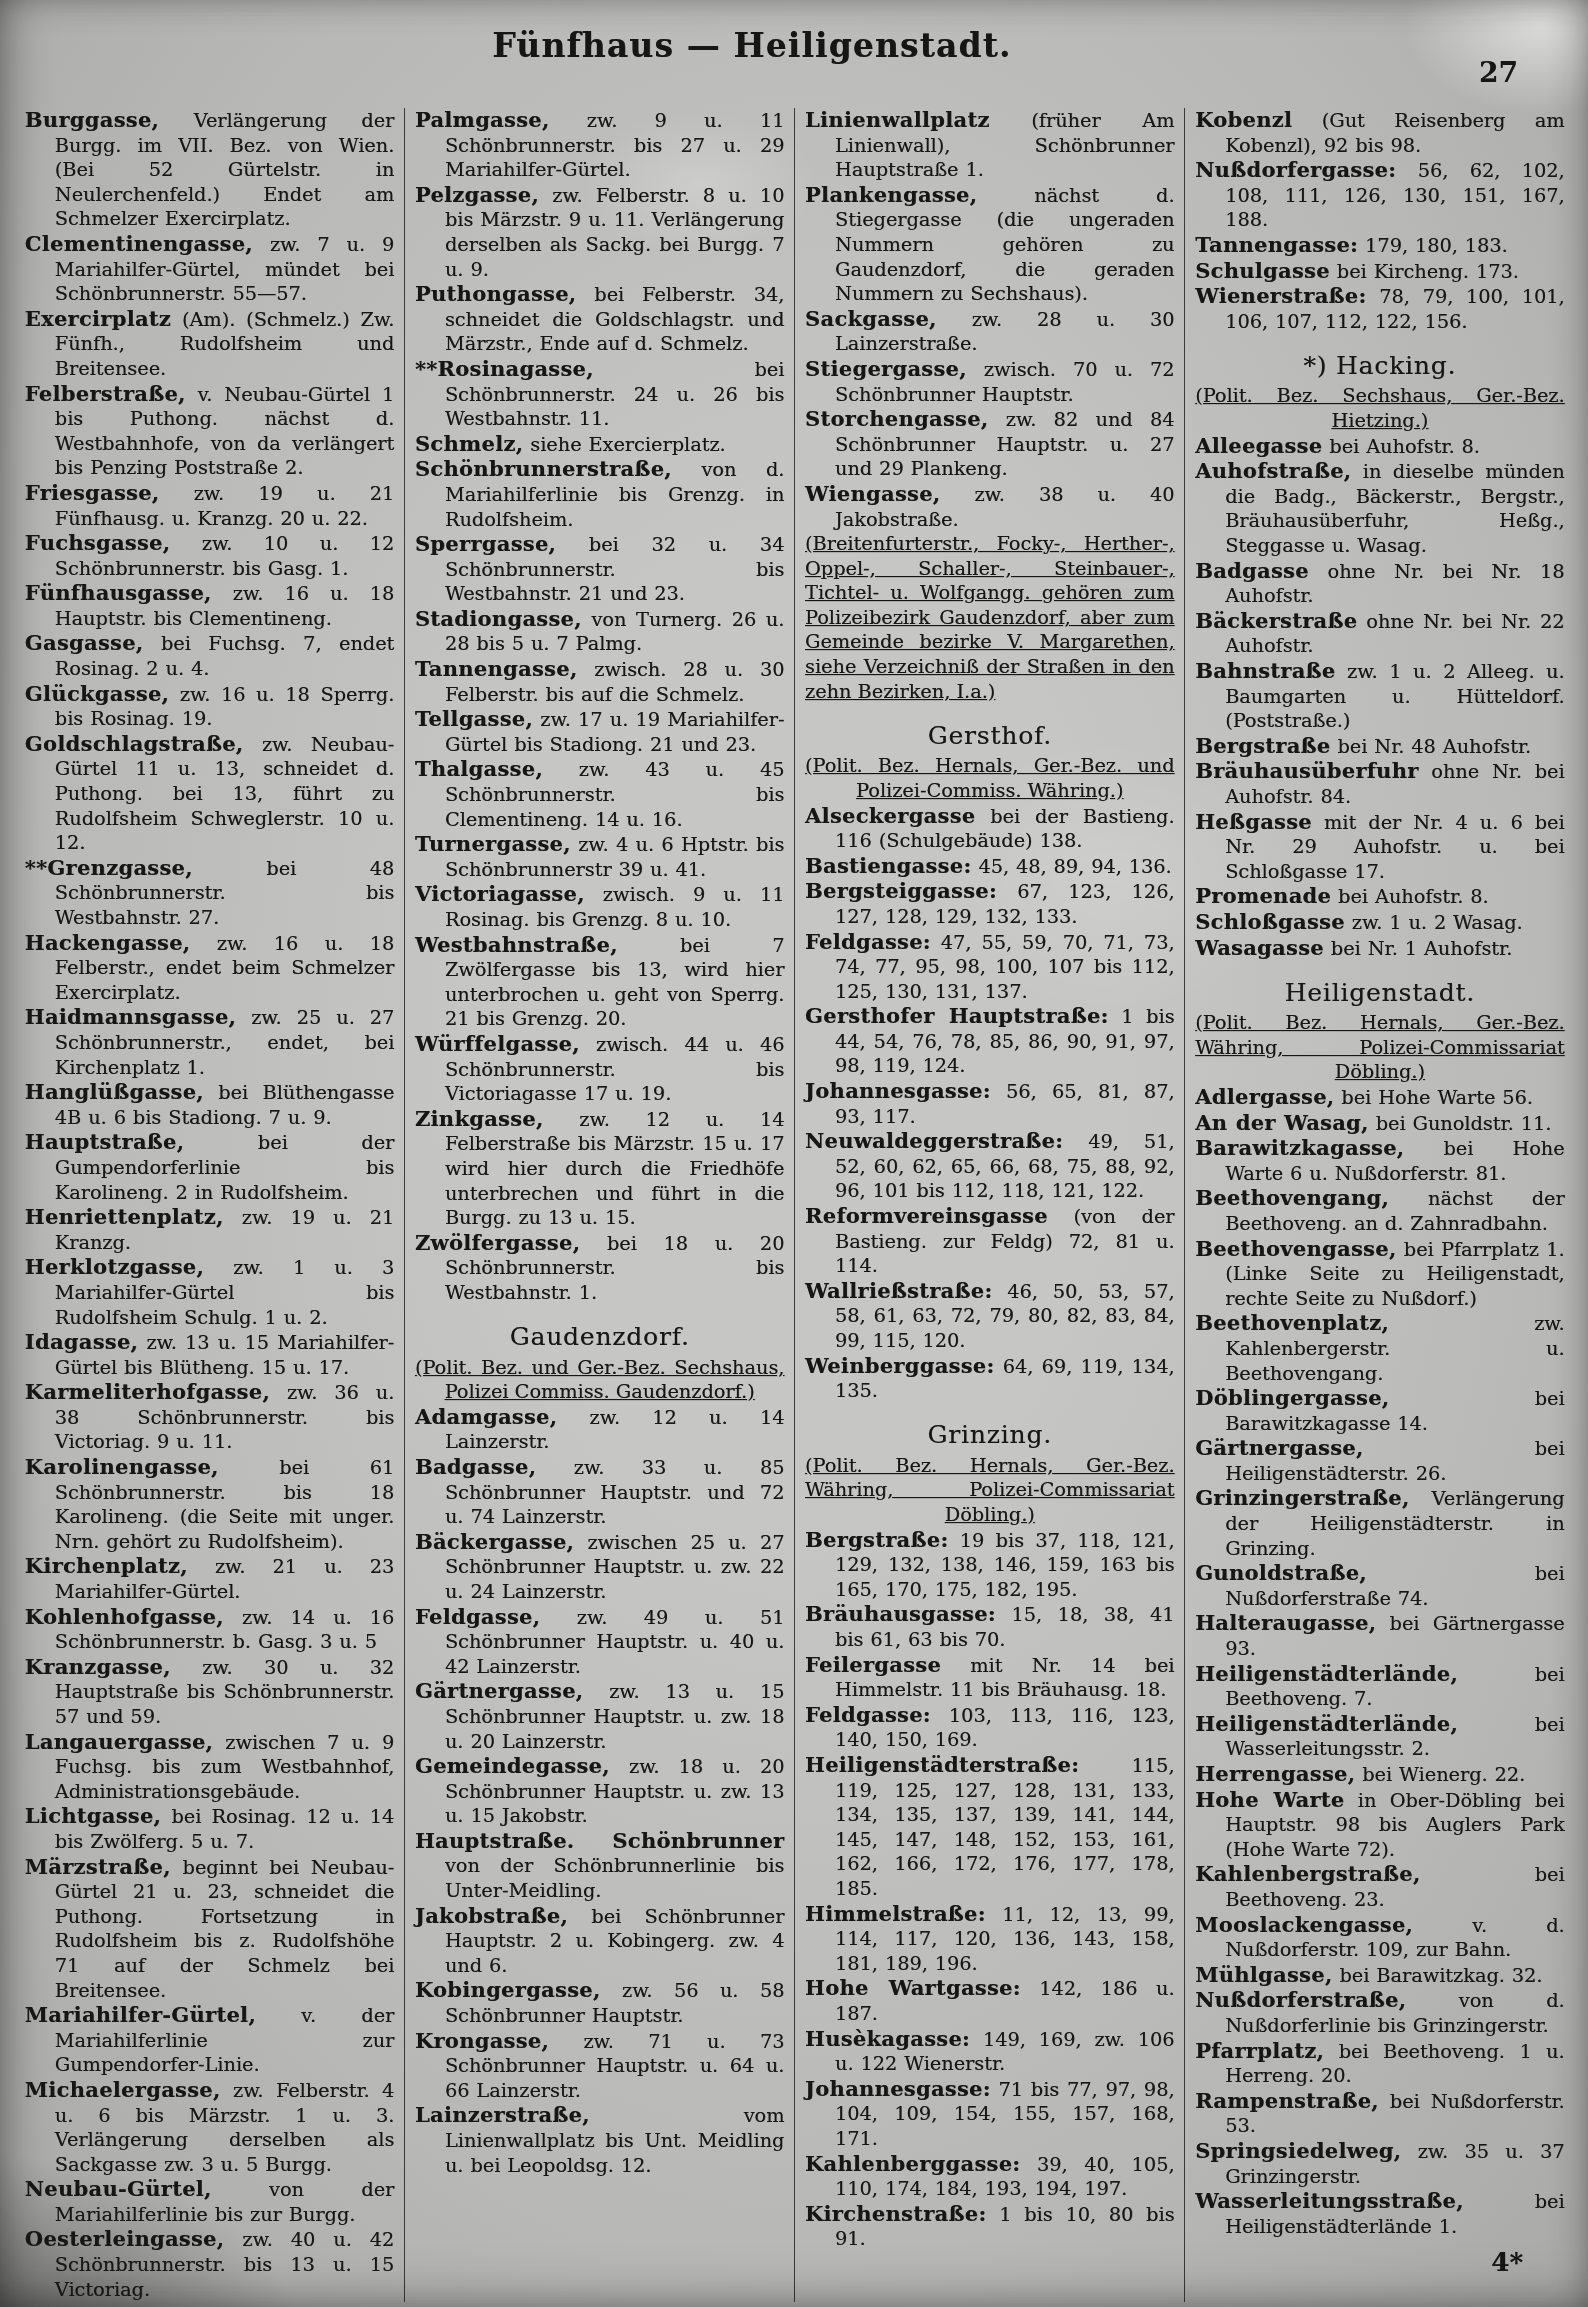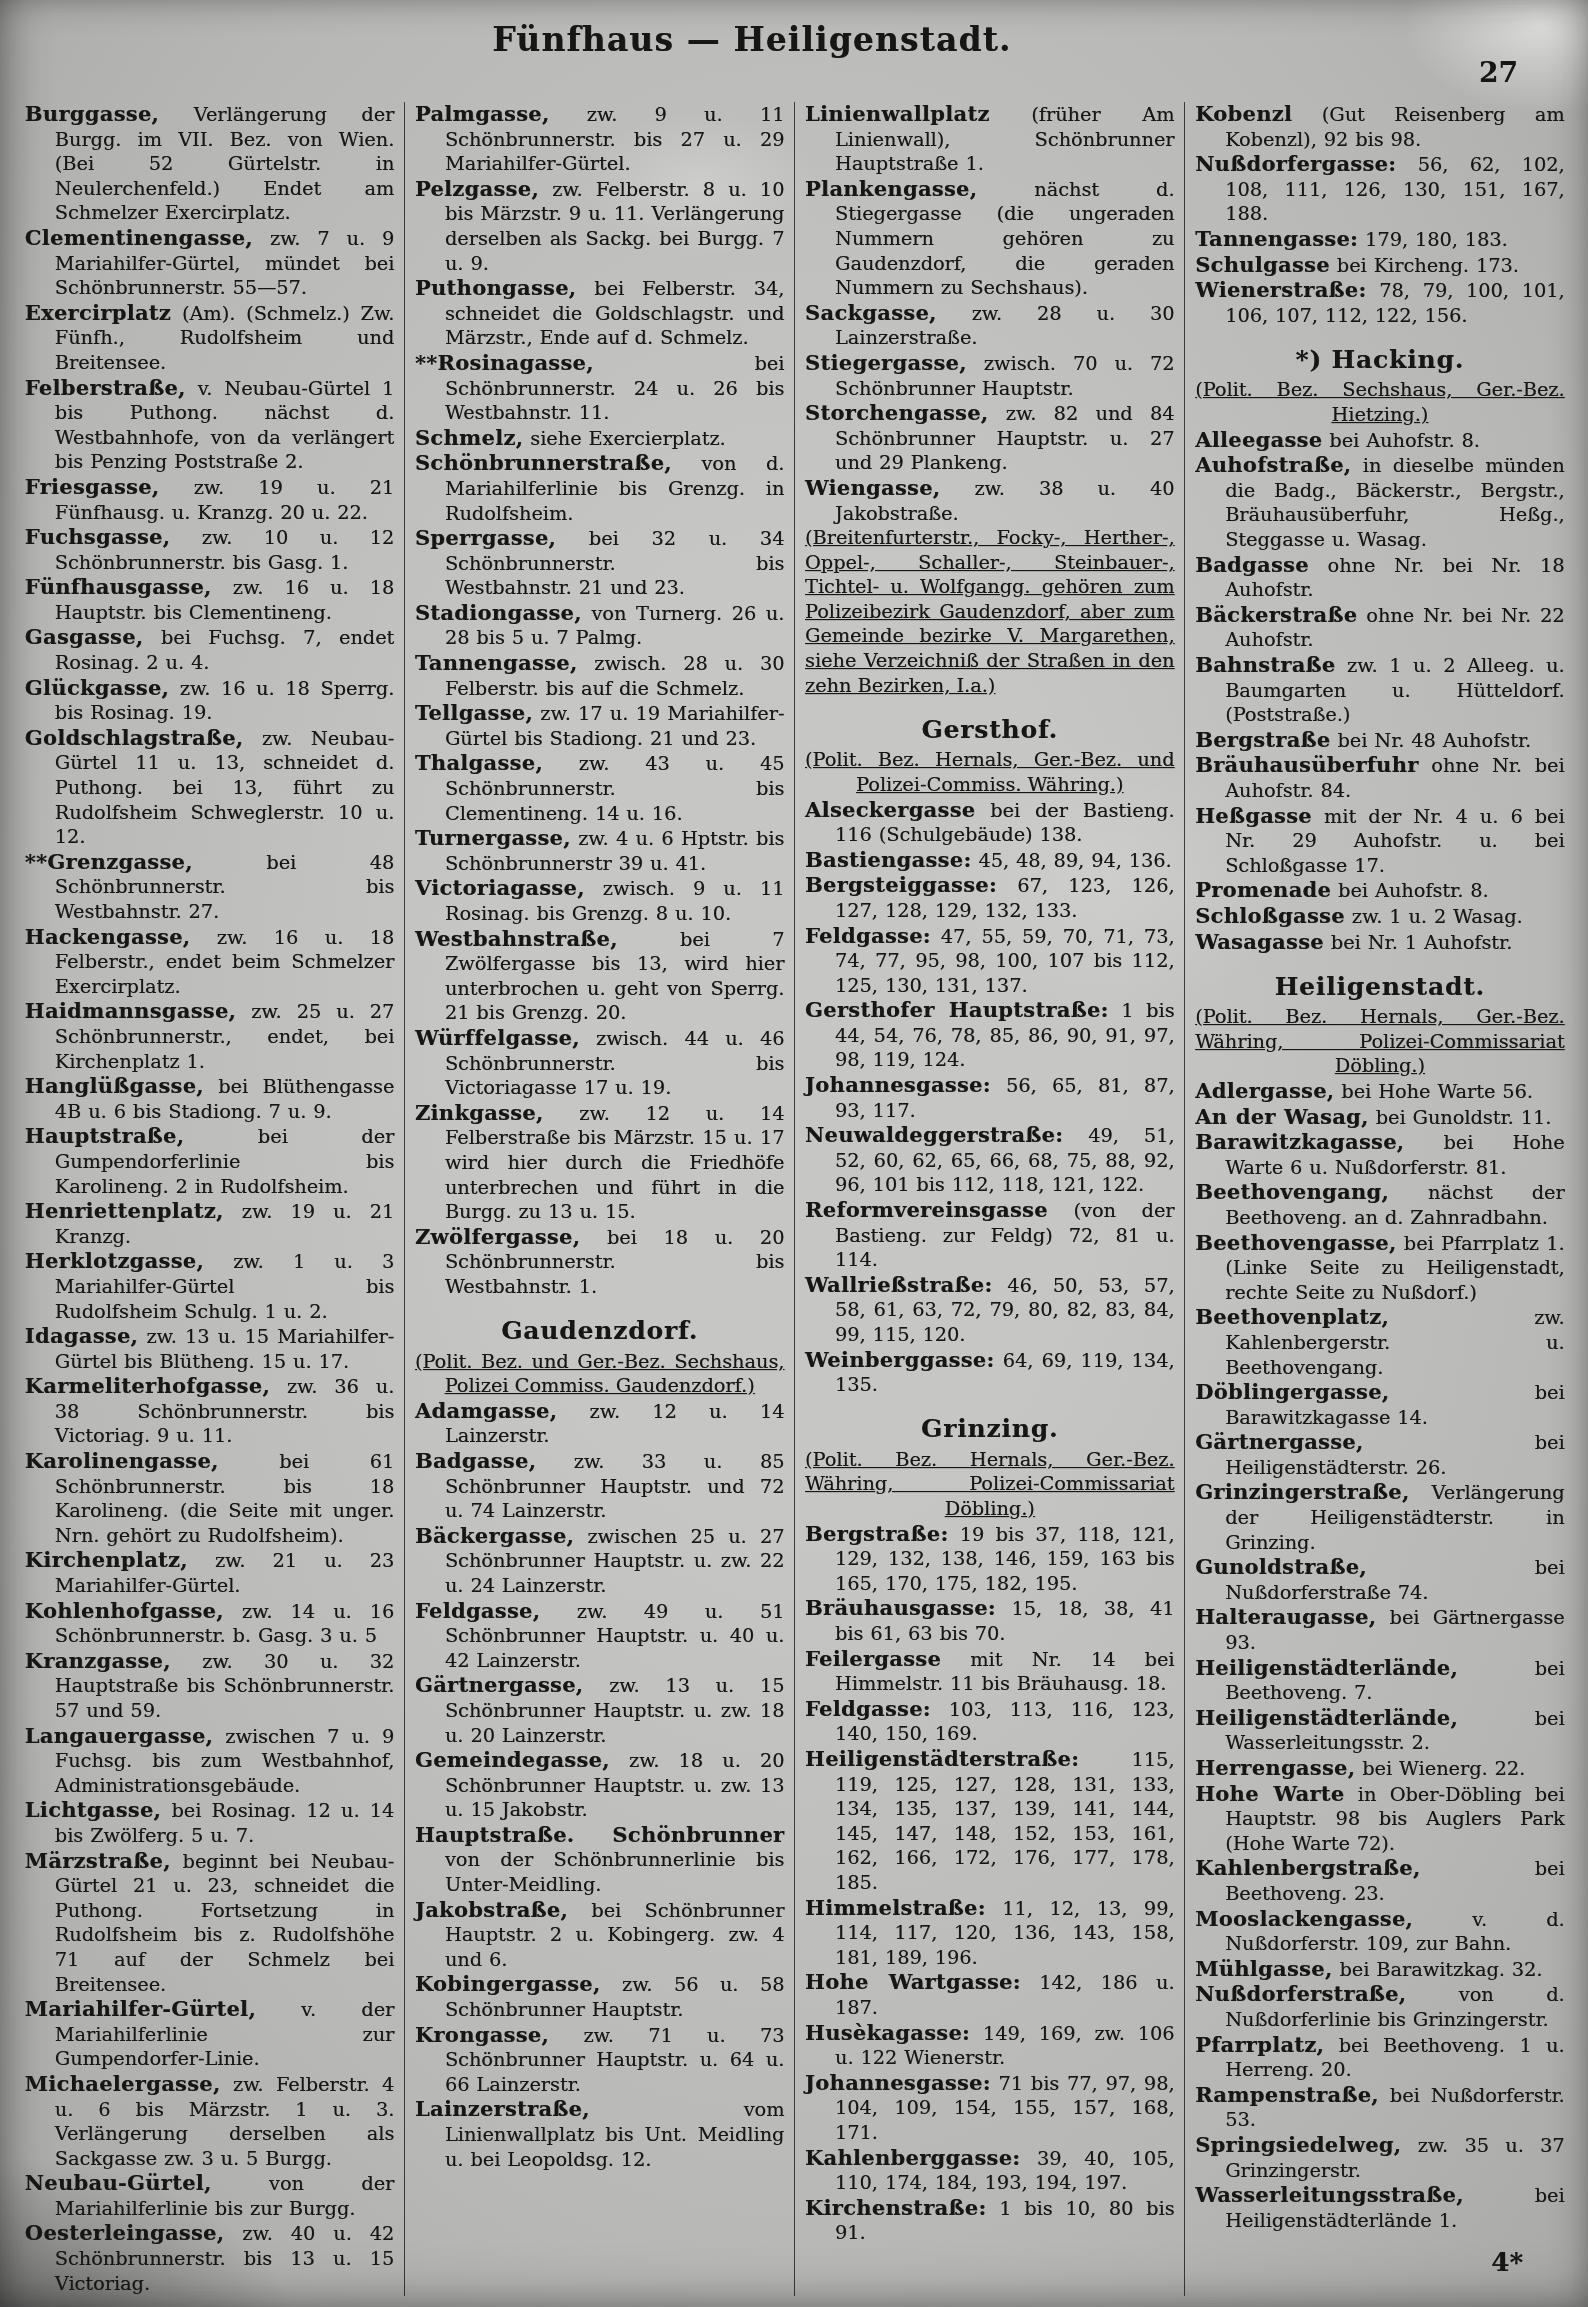--- a/index.html
+++ b/index.html
@@ -15,39 +15,39 @@
       radial-gradient(ellipse 1135px 1740px at 50% 45%, #c6c6c4 28%, #b7b7b5 72%, #a9a9a7);
     box-shadow: inset 24px 0 53px -26.5px rgba(0,0,0,.45),
                 inset -19.7px 0 45px -26.5px rgba(0,0,0,.32),
                 inset 0 -24px 61px -30px rgba(0,0,0,.38),
                 inset 0 19.7px 45px -30px rgba(0,0,0,.22);
     color:#161614;
     font-family:"DejaVu Serif","Liberation Serif",serif;
     text-shadow:0.3px 0.3px 0.5px rgba(25,25,22,.55);
     overflow:hidden;
   }
-  .page-header{position:relative;padding-top:20px;height:70px;}
+  .page-header{position:relative;padding-top:26px;height:70px;}
   .header-title{
     text-align:center;
     transform:translateX(-42px);
     font-size:33px;font-weight:bold;letter-spacing:1.1px;
   }
   .page-number{position:absolute;top:56px;right:70px;font-size:28px;font-weight:bold;}
   .columns{display:flex;align-items:stretch;margin:12px 13.6px 0 15px;}
   .col{flex:1 1 0;padding:0 9.8px;min-width:0;}
   .rule{width:0;border-left:1.9px solid rgba(22,22,20,.78);}
   .entry{
     margin:0;
     text-align:justify;
     padding-left:30px;text-indent:-30px;
     font-size:19.3px;line-height:24.6px;
     word-spacing:0.8px;
   }
   .entry .lead{font-weight:bold;font-size:21px;letter-spacing:0.3px;}
-  .section{margin:16.6px 0 4.5px;text-align:center;font-weight:bold;font-size:25px;letter-spacing:0.8px;}
+  .section{margin:16.6px 0 4.5px;text-align:center;font-weight:normal;font-size:25px;letter-spacing:0.8px;}
   .note{margin:0;font-size:19.3px;line-height:24.6px;text-align:justify;text-decoration:underline;}
   .note.center{text-align:justify;text-align-last:center;}
   .sig{position:absolute;right:65px;bottom:30px;font-size:26px;font-weight:bold;}
 </style>
 </head>
 <body>
 
 <div class="page">
   <div class="page-header">
     <div class="header-title">Fünfhaus — Heiligenstadt.</div>

